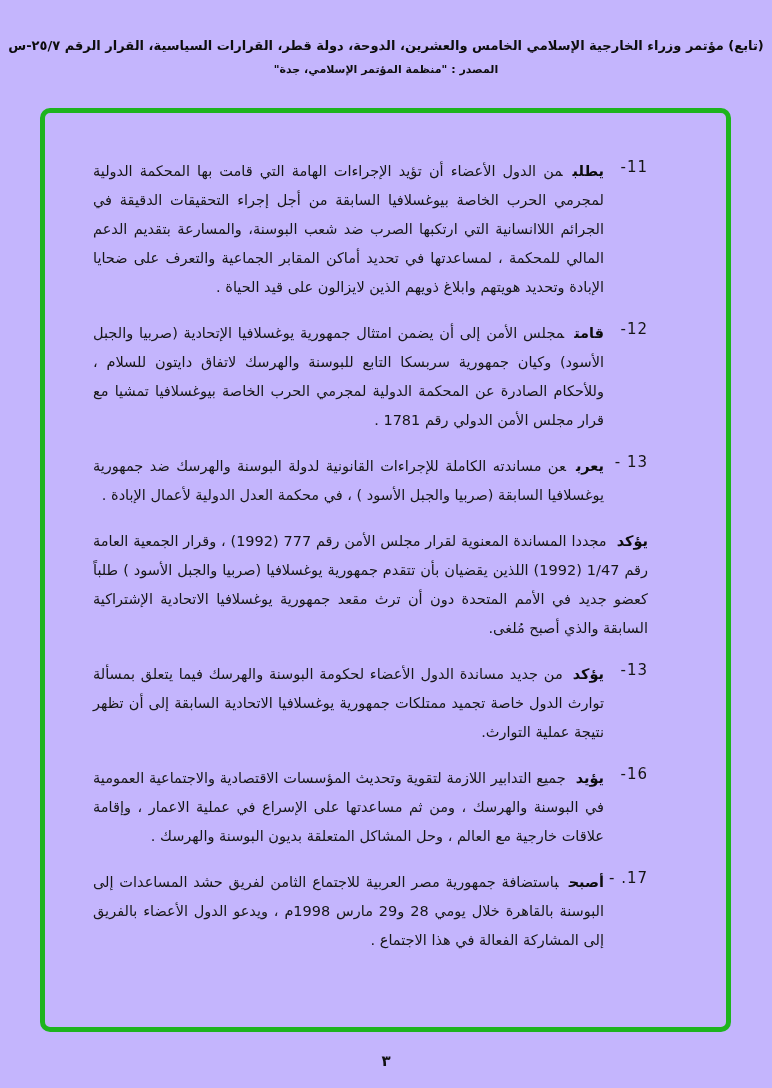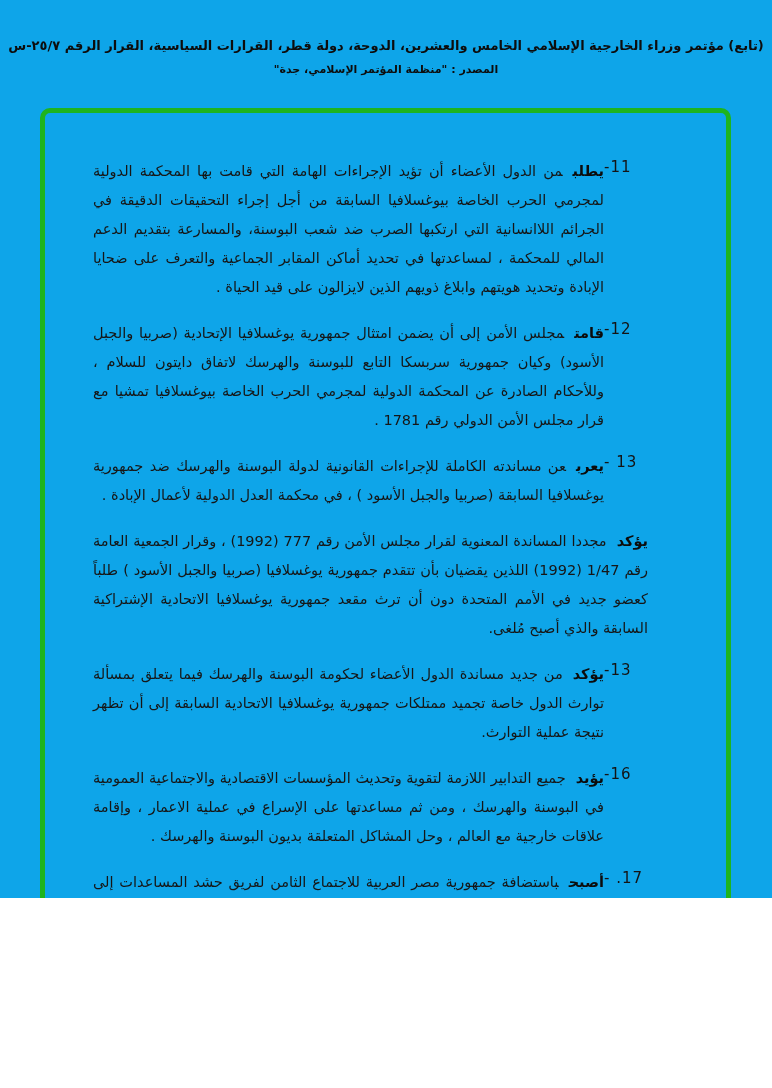--- a/index.html
+++ b/index.html
@@ -4,22 +4,22 @@
 <style>
   html, body {
     margin: 0;
     padding: 0;
     background: #ffffff;
     font-family: "DejaVu Sans", sans-serif;
   }
   .page {
     position: relative;
     width: 772px;
-    height: 898px;
-    background: #0ea5e9;
+    height: 1088px;
+    background: #c4b5fd;
     color: #161616;
     overflow: hidden;
   }
   .header {
     position: absolute;
     top: 38px;
     left: 0;
     right: 0;
     text-align: center;
     direction: rtl;
@@ -54,20 +54,21 @@
     direction: rtl;
   }
   .para {
     display: flex;
     margin-bottom: 17px;
   }
   .num {
     flex: 0 0 44px;
     width: 44px;
     direction: ltr;
+    text-align: right;
     font-size: 15px;
     padding-top: 1px;
     color: #141414;
     letter-spacing: 1px;
   }
   .ptext {
     flex: 1;
     font-size: 14.5px;
     line-height: 29px;
     text-align: justify;

